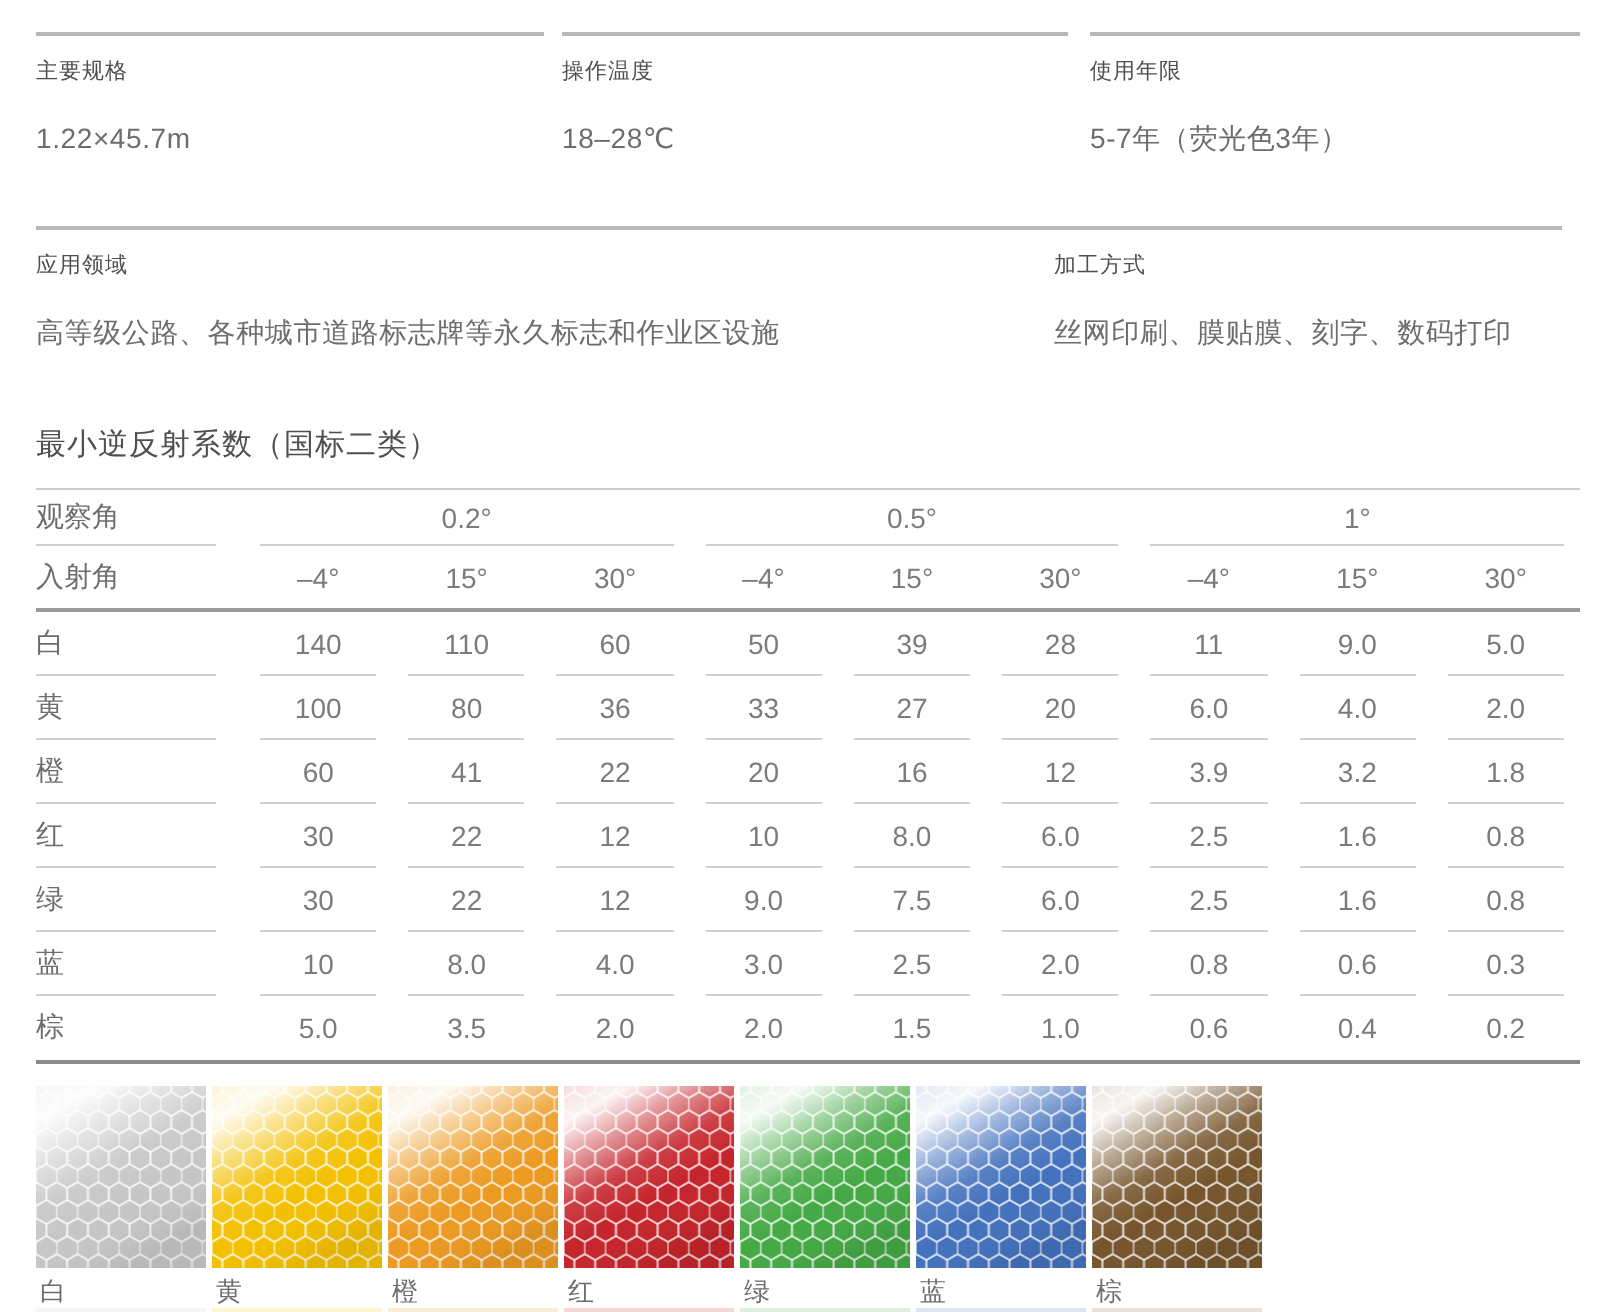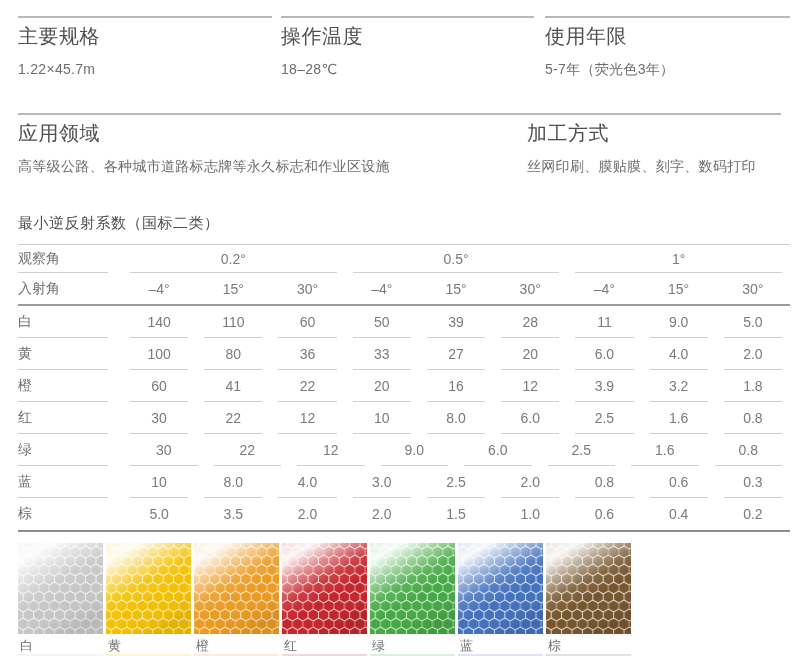--- a/index.html
+++ b/index.html
@@ -12,21 +12,21 @@
 
   
   .info-row{display:flex;}
   .row-a{height:97px;}
   .row-b{height:92px;}
   .info-card{border-top:2px solid #b8b8b8;box-sizing:border-box;}
   .w1{width:254px;margin-right:9px;}
   .w2{width:253px;margin-right:11px;}
   .w3{width:245px;}
   .w-wide{width:509px;}
-  .info-title{margin-top:9px;font-size:20px;line-height:19px;color:#4f4f4f;letter-spacing:0.5px;}
+  .info-title{margin-top:9px;font-size:11px;line-height:19px;color:#4f4f4f;letter-spacing:0.5px;}
   .info-value{margin-top:14px;font-size:14px;line-height:18px;color:#6d6d6d;letter-spacing:0.3px;}
 
   
   .tbl-title{margin-top:8px;height:19px;font-size:15px;line-height:19px;color:#4f4f4f;letter-spacing:0.5px;}
   .rt{margin-top:12px;width:772px;}
   .line{width:772px;}
   .line.top{height:1px;background:#cdcdcd;}
   .line.sep{height:2px;background:#9b9b9b;}
   .line.bottom{height:2px;background:#8c8c8c;}
   .t-row{display:flex;align-items:center;width:772px;}
@@ -171,20 +171,21 @@
           <div class="t-cell seg">2.5</div>
           <div class="t-cell seg">1.6</div>
           <div class="t-cell seg">0.8</div>
         </div>
         <div class="t-row data">
           <div class="t-label seg">绿</div>
           <div class="t-cell seg">30</div>
           <div class="t-cell seg">22</div>
           <div class="t-cell seg">12</div>
           <div class="t-cell seg">9.0</div>
+          <div class="t-cell seg">7.5</div>
           <div class="t-cell seg">6.0</div>
           <div class="t-cell seg">2.5</div>
           <div class="t-cell seg">1.6</div>
           <div class="t-cell seg">0.8</div>
         </div>
         <div class="t-row data">
           <div class="t-label seg">蓝</div>
           <div class="t-cell seg">10</div>
           <div class="t-cell seg">8.0</div>
           <div class="t-cell seg">4.0</div>

